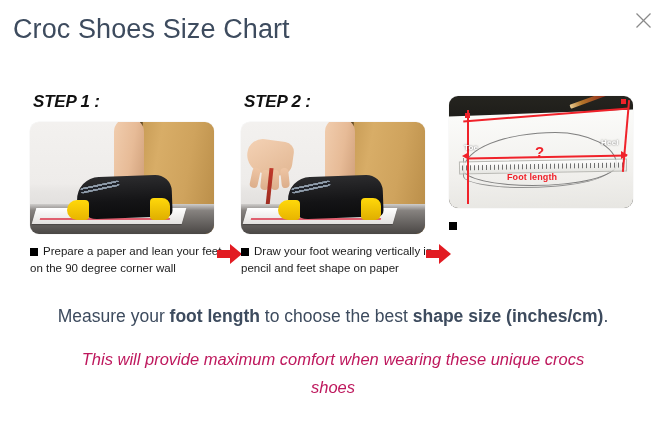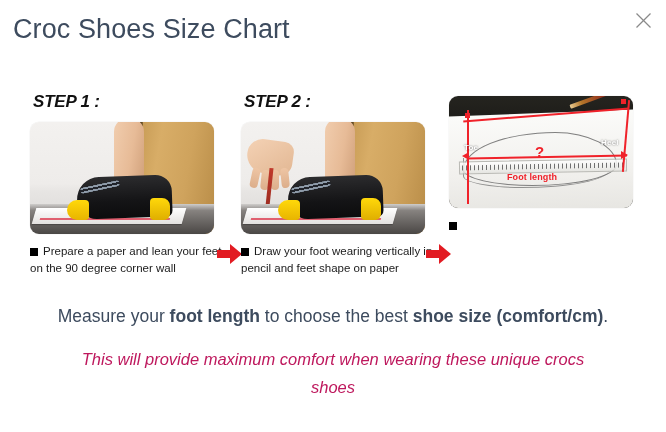--- a/index.html
+++ b/index.html
@@ -442,18 +442,18 @@
         <div class="lbl-foot">Foot length</div>
       </div>
       <div class="caption">
         <span class="bullet"></span>
       </div>
     </div>
 
   </div>
 
   <div class="lead">
-    <span>Measure your </span><b>foot length</b><span> to choose the best </span><b>shoe size (comfort/cm)</b><span>.</span>
+    <span>Measure your </span><b>foot length</b><span> to choose the best </span><b>shape size (inches/cm)</b><span>.</span>
   </div>
 
   <div class="sub">This will provide maximum comfort when wearing these unique crocs shoes</div>
 
 </div>
 
 </body></html>

